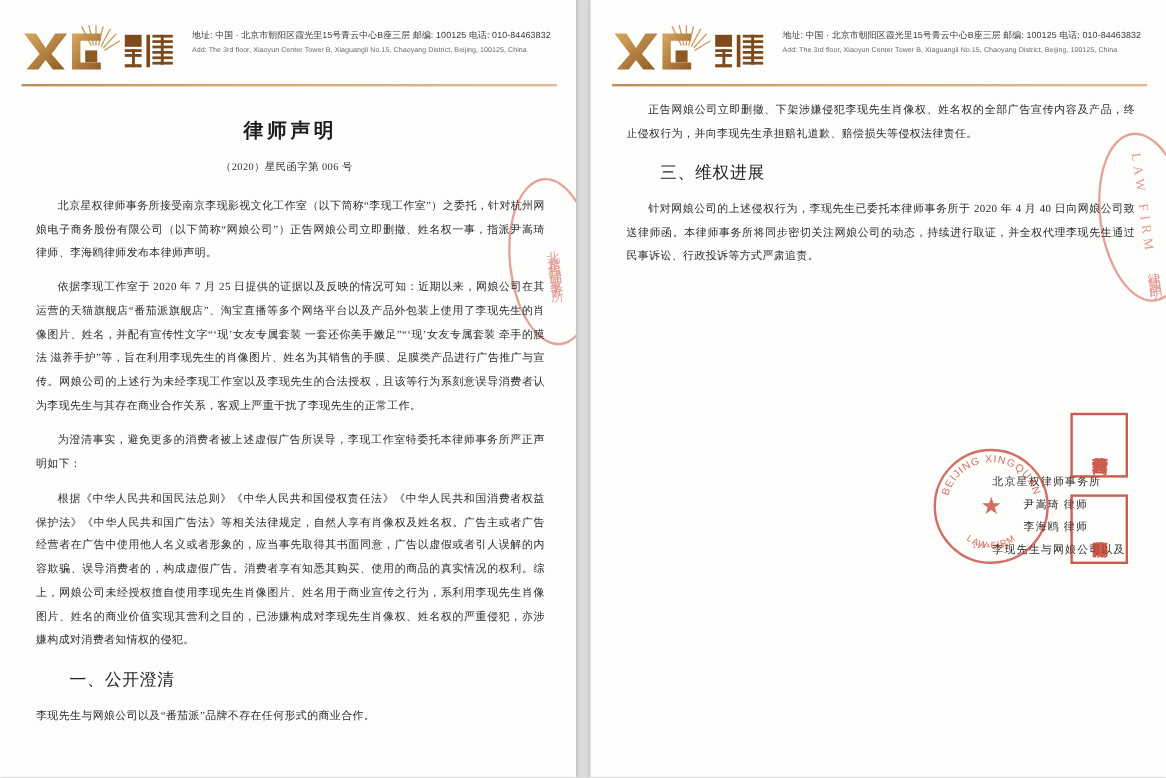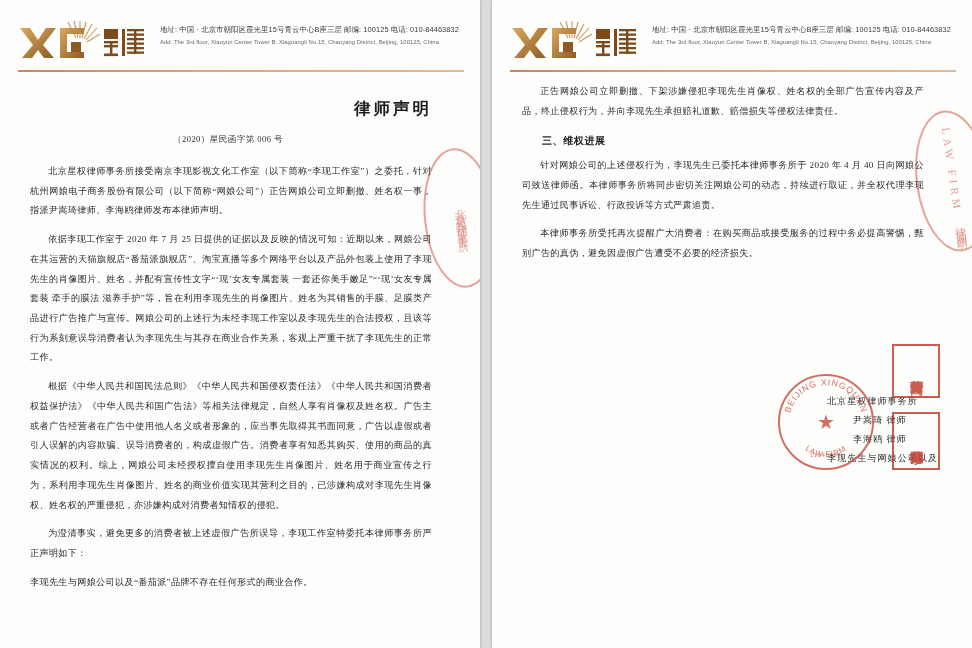--- a/index.html
+++ b/index.html
@@ -74,25 +74,25 @@
     left: 18px; right: 16px;
     top: 70px;
     height: 1.5px;
     background: linear-gradient(90deg,#b07a3e 0%, #cf9a5e 40%, #d8b084 100%);
     opacity: .85;
   }
 
   
   .body {
     position: relative;
-    padding: 14px 48px 0 30px;
+    padding: 14px 26px 0 30px;
     z-index: 2;
   }
   .doc-title {
-    text-align: right;
+    text-align: center;
     font-size: 16.5px;
     font-weight: bold;
     letter-spacing: 3px;
     color: #1d1d1d;
     margin: 12px 0 14px 0;
     font-family: "Liberation Serif", "DejaVu Serif", serif;
   }
   .doc-no {
     text-align: center;
     font-size: 8.6px;
@@ -105,27 +105,27 @@
     line-height: 2.17;
     color: #2b2b2b;
     margin: 0 0 9px 0;
     text-align: justify;
     text-justify: inter-ideograph;
     letter-spacing: .35px;
     text-indent: 2em;
   }
   p.para.noindent { text-indent: 0; }
   p.heading {
-    font-size: 10px;
+    font-size: 14px;
     line-height: 2.17;
     color: #1e1e1e;
     margin: 6px 0 4px 0;
     text-indent: 2em;
     letter-spacing: .6px;
-    font-weight: bold;
+    font-weight: normal;
   }
 
   
   .signature {
     position: absolute;
     right: 34px;
     bottom: 180px;
     text-align: left;
     z-index: 3;
   }
@@ -274,23 +274,24 @@
     <div class="seal-oval" style="right:-16px; top:148px; width:72px; height:140px; transform:rotate(-6deg);">
       <span class="txt">北京星权律师事务所</span>
     </div>
 
     <div class="body">
       <div class="doc-title">律师声明</div>
       <div class="doc-no">（2020）星民函字第 006 号</div>
 
       <p class="para">北京星权律师事务所接受南京李现影视文化工作室（以下简称“李现工作室”）之委托，针对杭州网娘电子商务股份有限公司（以下简称“网娘公司”）正告网娘公司立即删撤、姓名权一事，指派尹嵩琦律师、李海鸥律师发布本律师声明。</p>
       <p class="para">依据李现工作室于 2020 年 7 月 25 日提供的证据以及反映的情况可知：近期以来，网娘公司在其运营的天猫旗舰店“番茄派旗舰店”、淘宝直播等多个网络平台以及产品外包装上使用了李现先生的肖像图片、姓名，并配有宣传性文字“‘现’女友专属套装 一套还你美手嫩足”“‘现’女友专属套装 牵手的膜法 滋养手护”等，旨在利用李现先生的肖像图片、姓名为其销售的手膜、足膜类产品进行广告推广与宣传。网娘公司的上述行为未经李现工作室以及李现先生的合法授权，且该等行为系刻意误导消费者认为李现先生与其存在商业合作关系，客观上严重干扰了李现先生的正常工作。</p>
+      <p class="para">为澄清事实，避免更多的消费者被上述虚假广告所误导，李现工作室特委托本律师事务所严正声明如下：</p>
       <p class="para">根据《中华人民共和国民法总则》《中华人民共和国侵权责任法》《中华人民共和国消费者权益保护法》《中华人民共和国广告法》等相关法律规定，自然人享有肖像权及姓名权。广告主或者广告经营者在广告中使用他人名义或者形象的，应当事先取得其书面同意，广告以虚假或者引人误解的内容欺骗、误导消费者的，构成虚假广告。消费者享有知悉其购买、使用的商品的真实情况的权利。综上，网娘公司未经授权擅自使用李现先生肖像图片、姓名用于商业宣传之行为，系利用李现先生肖像图片、姓名的商业价值实现其营利之目的，已涉嫌构成对李现先生肖像权、姓名权的严重侵犯，亦涉嫌构成对消费者知情权的侵犯。</p>
-      <p class="para">为澄清事实，避免更多的消费者被上述虚假广告所误导，李现工作室特委托本律师事务所严正声明如下：</p>
-
+
+      <p class="heading">一、公开澄清</p>
       <p class="para noindent" style="text-indent:0;">李现先生与网娘公司以及“番茄派”品牌不存在任何形式的商业合作。</p>
     </div>
   </div>
 
   <div class="page right">
 
     <div class="letterhead">
       <div class="logo-block">
         <div class="logo-mark">
           <svg width="128" height="40" viewBox="0 0 128 40" xmlns="http://www.w3.org/2000/svg">
@@ -340,21 +341,20 @@
     </div>
 
     <div class="seal-oval" style="right:-18px; top:110px; width:74px; height:142px; transform:rotate(-8deg);">
       <span class="txt">LAW FIRM 律师声明</span>
     </div>
 
     <div class="body" style="padding-top:10px;">
       <p class="para">正告网娘公司立即删撤、下架涉嫌侵犯李现先生肖像权、姓名权的全部广告宣传内容及产品，终止侵权行为，并向李现先生承担赔礼道歉、赔偿损失等侵权法律责任。</p>
       <p class="heading">三、维权进展</p>
       <p class="para">针对网娘公司的上述侵权行为，李现先生已委托本律师事务所于 2020 年 4 月 40 日向网娘公司致送律师函。本律师事务所将同步密切关注网娘公司的动态，持续进行取证，并全权代理李现先生通过民事诉讼、行政投诉等方式严肃追责。</p>
-      <p class="para">本律师事务所受托再次提醒广大消费者：在购买商品或接受服务的过程中务必提高警惕，甄别广告的真伪，避免因虚假广告遭受不必要的经济损失。</p>
     </div>
 
     <div class="signature">
       <div class="sig-line">北京星权律师事务所</div>
       <div class="sig-line sig-name">尹嵩琦  律师</div>
       <div class="sig-line sig-name">李海鸥  律师</div>
       <div class="sig-line">李现先生与网娘公司以及</div>
     </div>
 
     <div class="seal-round" style="right:98px; bottom:178px; width:96px; height:96px;">

